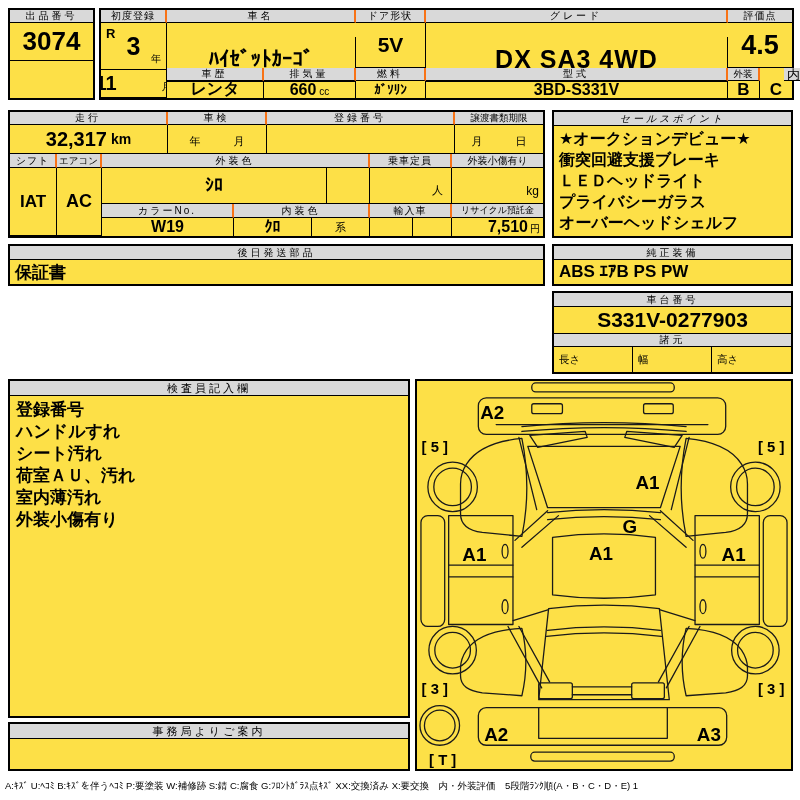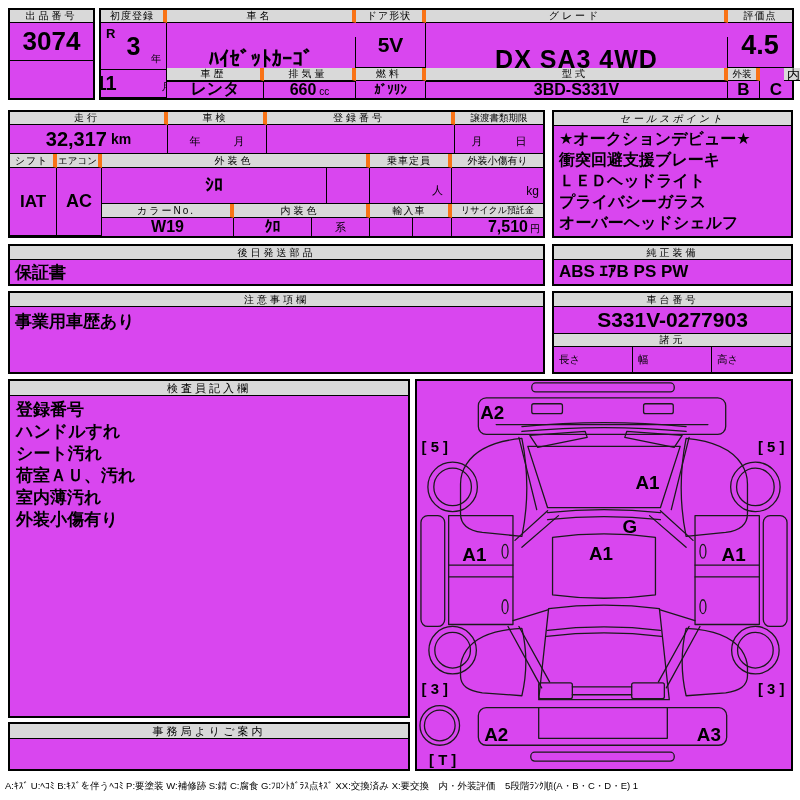--- a/index.html
+++ b/index.html
@@ -1,21 +1,21 @@
 <!DOCTYPE html>
 <html><head>
 <meta charset="utf-8">
 <style>
   html,body{margin:0;padding:0;background:#fff;}
   body{width:800px;height:800px;position:relative;overflow:hidden;
        font-family:"Liberation Sans","DejaVu Sans",sans-serif;color:#000;}
   .sheet{position:absolute;left:0;top:0;width:800px;height:800px;background:#fff;}
-  .box{position:absolute;box-sizing:border-box;border:2px solid #000;background:#d946ef;}
+  .box{position:absolute;box-sizing:border-box;border:2px solid #000;background:#fde047;}
   .abs{position:absolute;box-sizing:border-box;}
-  .hdr{background:#d9d9d9;border-right:4px solid #f97316;border-bottom:1px solid #000;
+  .hdr{background:#d9d9d9;border-right:2px solid #f97316;border-bottom:1px solid #000;
        font-size:10px;line-height:1;display:flex;align-items:center;justify-content:center;
        letter-spacing:3px;white-space:nowrap;overflow:hidden;}
   .cell{border-right:1px solid #000;border-bottom:1px solid #000;display:flex;
         align-items:center;justify-content:center;white-space:nowrap;overflow:hidden;}
   .nbr{border-right:none;}
   .nbb{border-bottom:none;}
   .ls0{letter-spacing:0;}
   .ls1{letter-spacing:1px;}
   .bold{font-weight:700;}
   .left{justify-content:flex-start;}
@@ -136,24 +136,20 @@
   <div class="box" style="left:8px;top:244px;width:537px;height:42px;">
     <div class="abs hdr nbr" style="left:0;top:0;width:533px;height:14px;">後日発送部品</div>
     <div class="abs cell nbr nbb left bold" style="left:0;top:14px;width:533px;height:24px;font-size:17px;padding-left:5px;">保証書</div>
   </div>
 
   <div class="box" style="left:552px;top:244px;width:241px;height:42px;">
     <div class="abs hdr nbr" style="left:0;top:0;width:237px;height:14px;">純正装備</div>
     <div class="abs cell nbr nbb left bold" style="left:0;top:14px;width:237px;height:24px;font-size:17px;padding-left:5px;">ABS ｴｱB PS PW</div>
   </div>
 
-  <div class="box" style="left:8px;top:291px;width:537px;height:83px;">
-    <div class="abs hdr nbr" style="left:0;top:0;width:533px;height:14px;">注意事項欄</div>
-    <div class="abs cell nbr nbb left topal bold" style="left:0;top:14px;width:533px;height:65px;font-size:17px;padding:3px 0 0 5px;">事業用車歴あり</div>
-  </div>
 
   <div class="box" style="left:552px;top:291px;width:241px;height:83px;">
     <div class="abs hdr nbr" style="left:0;top:0;width:237px;height:14px;">車台番号</div>
     <div class="abs cell nbr bold" style="left:0;top:14px;width:237px;height:27px;font-size:21px;">S331V-0277903</div>
     <div class="abs hdr nbr" style="left:0;top:41px;width:237px;height:13px;">諸元</div>
     <div class="abs cell left nbb" style="left:0;top:54px;width:79px;height:25px;font-size:10.5px;padding-left:5px;">長さ</div>
     <div class="abs cell left nbb" style="left:79px;top:54px;width:79px;height:25px;font-size:10.5px;padding-left:5px;">幅</div>
     <div class="abs cell left nbr nbb" style="left:158px;top:54px;width:79px;height:25px;font-size:10.5px;padding-left:5px;">高さ</div>
   </div>
 

